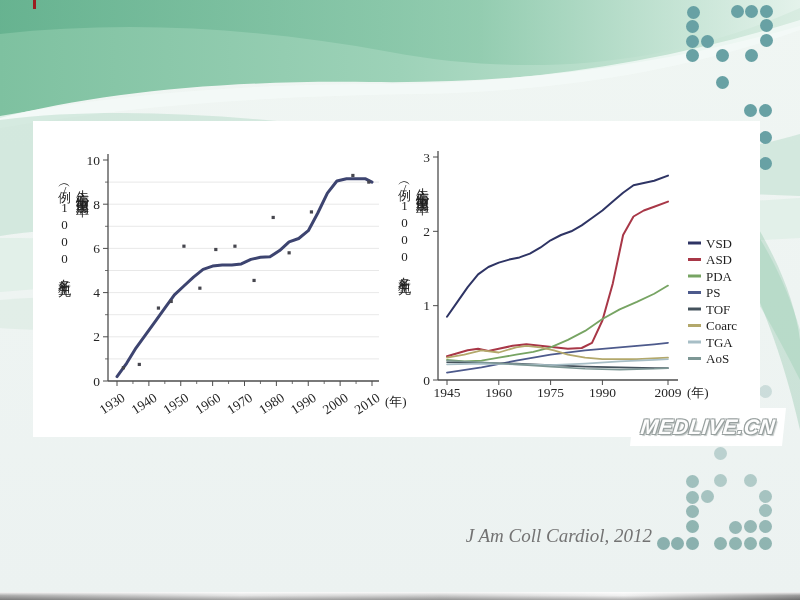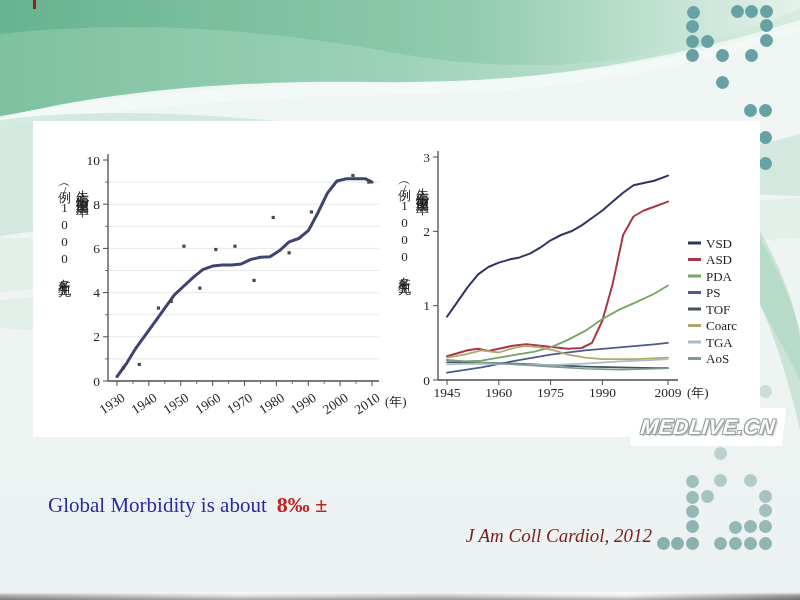--- a/index.html
+++ b/index.html
@@ -19,21 +19,21 @@
   .watermark{position:absolute;left:599px;top:287px;width:152px;height:38px;background:#ffffff;
              display:flex;align-items:center;justify-content:center;
              font-family:"Liberation Sans",sans-serif;font-weight:700;font-style:italic;
              font-size:21px;color:#fdfdfd;transform:skewX(-6deg);letter-spacing:.5px;
              text-shadow:-1px -1px 0 #98a09f,1px -1px 0 #98a09f,-1px 1px 0 #98a09f,
                          1px 1px 0 #98a09f,2px 2px 1px #c2c8c7;}
   .morbidity{position:absolute;left:48px;top:492px;font-family:"Liberation Serif",serif;
              font-size:21px;color:#2929a3;white-space:nowrap;}
   .morbidity .mval{color:#c32222;font-weight:700;font-size:22px;margin-left:10px;}
   .citation{position:absolute;right:148px;top:525px;font-family:"Liberation Serif",serif;
-            font-style:italic;font-size:19px;color:#7f1d1d;white-space:nowrap;}
+            font-style:italic;font-size:19px;color:#737373;white-space:nowrap;}
   .bottom-bar{position:absolute;left:0;bottom:0;width:800px;height:8px;
       background-image:linear-gradient(180deg,rgba(255,255,255,.9),rgba(255,255,255,0) 45%,rgba(0,0,0,.28)),
                        linear-gradient(90deg,#ababab,#e3e3e3 30%,#cccccc 55%,#f0f0f0 78%,#999999);}
   .dot{position:absolute;width:13px;height:13px;border-radius:50%;}
   svg text{font-family:"Liberation Serif",serif;}
 </style>
 </head>
 <body>
 
 <div class="slide">
@@ -252,18 +252,15 @@
             <text x="673" y="209" font-size="13" fill="#1e1e1e">Coarc</text>
             <line x1="655" y1="221" x2="668" y2="221" stroke="#a7bec6" stroke-width="3"></line>
             <text x="673" y="225.5" font-size="13" fill="#1e1e1e">TGA</text>
             <line x1="655" y1="237.5" x2="668" y2="237.5" stroke="#7d9795" stroke-width="3"></line>
             <text x="673" y="242" font-size="13" fill="#1e1e1e">AoS</text>
           </g>
         </svg></div>
     <div class="watermark">MEDLIVE.CN</div>
   </div>
 
-  <div class="morbidity">
-    <span>Global Morbidity is about</span><span class="mval">8‰ ±</span>
-  </div>
   <div class="citation">J Am Coll Cardiol, 2012</div>
   <div class="bottom-bar"></div>
 </div>
 
 </body></html>

